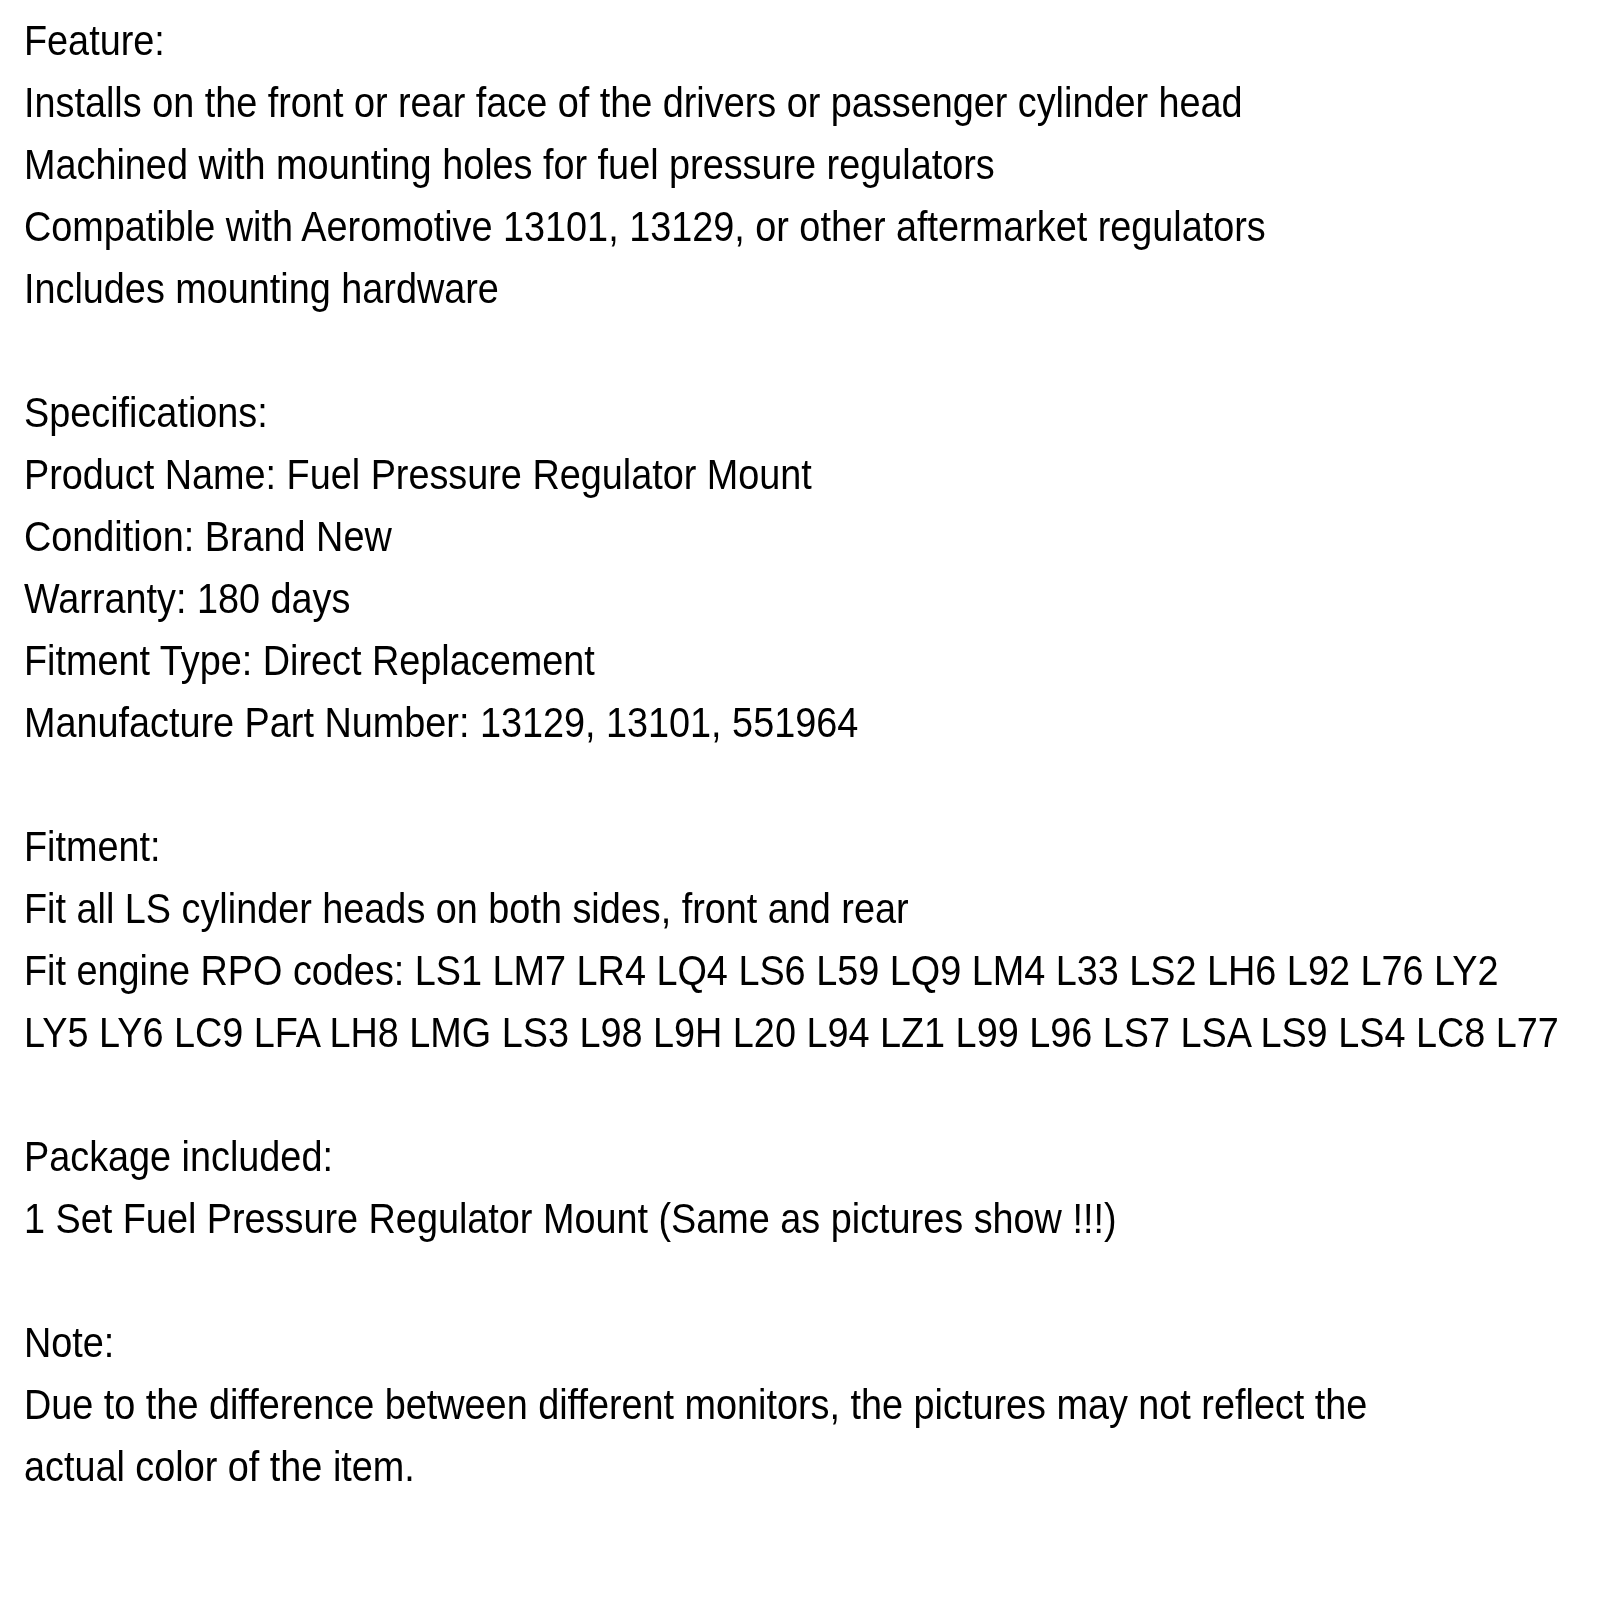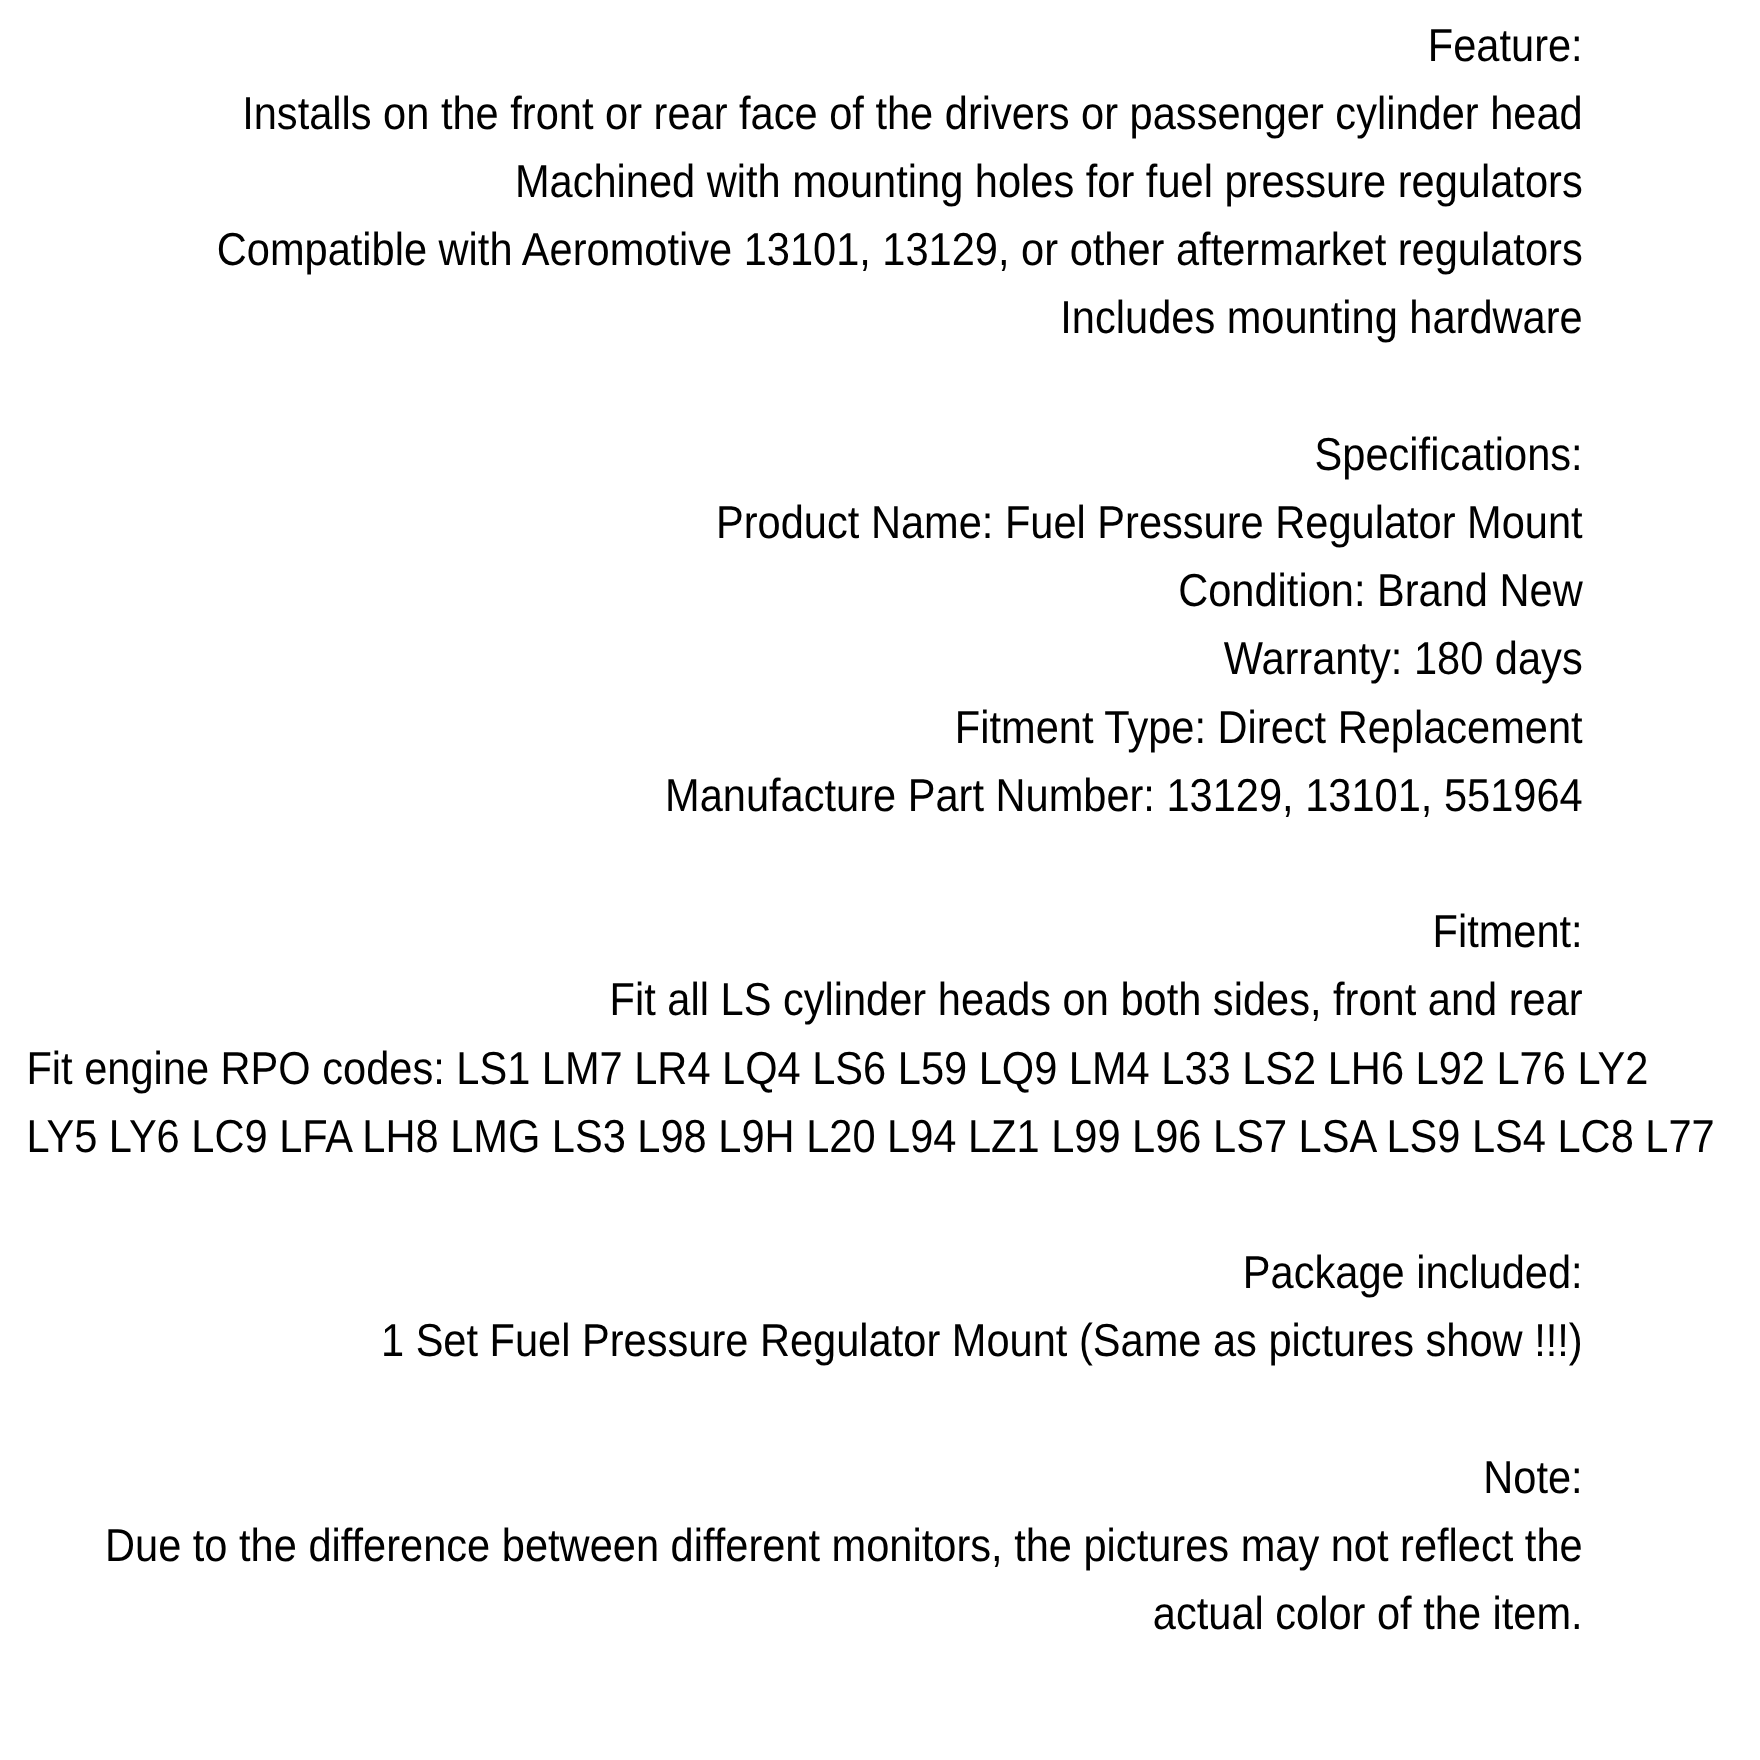--- a/index.html
+++ b/index.html
@@ -7,21 +7,20 @@
     padding: 0;
     background: #ffffff;
   }
   body {
     width: 1600px;
     height: 1600px;
     overflow: hidden;
   }
   .doc-wrap {
     padding: 10px 4px 0 24px;
-    text-align: right;
   }
   .doc {
     font-family: "Liberation Sans", sans-serif;
     font-size: 42px;
     line-height: 62px;
     font-weight: 400;
     color: #000000;
     letter-spacing: 0px;
     transform: scaleX(0.9);
     transform-origin: 0 0;

